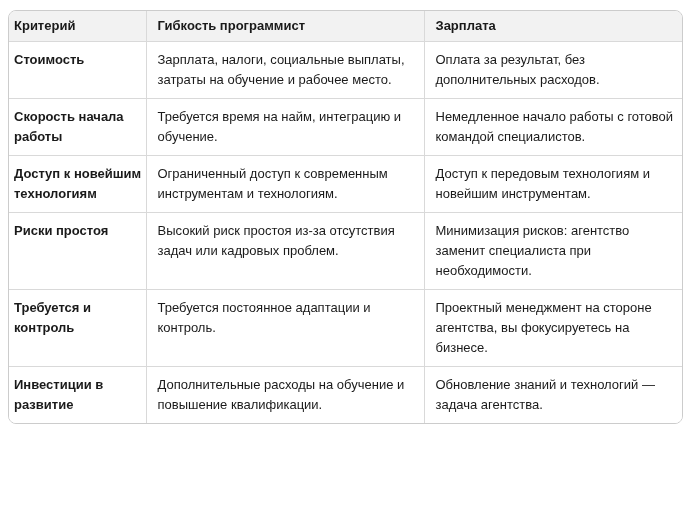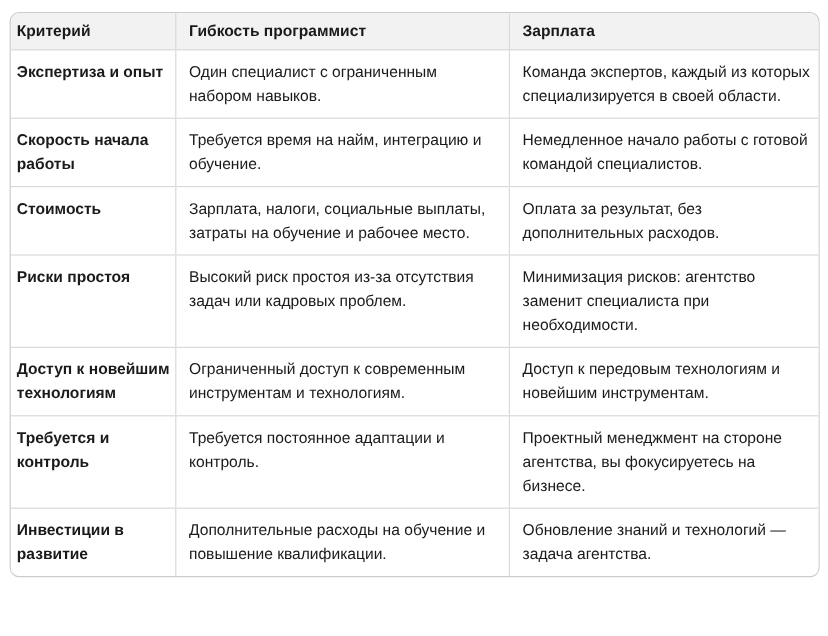--- a/index.html
+++ b/index.html
@@ -73,43 +73,38 @@
     </colgroup>
     <thead>
       <tr>
         <th>Критерий</th>
         <th>Гибкость программист</th>
         <th class="col-agency">Зарплата</th>
       </tr>
     </thead>
     <tbody>
       <tr>
-        <td>Экспертиза и опыт</td>
-        <td>Один специалист с ограниченным набором навыков.</td>
-        <td class="col-agency">Команда экспертов, каждый из которых специализируется в своей области.</td>
+        <td>Стоимость</td>
+        <td>Зарплата, налоги, социальные выплаты, затраты на обучение и рабочее место.</td>
+        <td class="col-agency">Оплата за результат, без дополнительных расходов.</td>
       </tr>
       <tr>
         <td>Скорость начала работы</td>
         <td>Требуется время на найм, интеграцию и обучение.</td>
         <td class="col-agency">Немедленное начало работы с готовой командой специалистов.</td>
       </tr>
       <tr>
-        <td>Стоимость</td>
-        <td>Зарплата, налоги, социальные выплаты, затраты на обучение и рабочее место.</td>
-        <td class="col-agency">Оплата за результат, без дополнительных расходов.</td>
+        <td>Доступ к новейшим технологиям</td>
+        <td>Ограниченный доступ к современным инструментам и технологиям.</td>
+        <td class="col-agency">Доступ к передовым технологиям и новейшим инструментам.</td>
       </tr>
       <tr>
         <td>Риски простоя</td>
         <td>Высокий риск простоя из-за отсутствия задач или кадровых проблем.</td>
         <td class="col-agency">Минимизация рисков: агентство заменит специалиста при необходимости.</td>
-      </tr>
-      <tr>
-        <td>Доступ к новейшим технологиям</td>
-        <td>Ограниченный доступ к современным инструментам и технологиям.</td>
-        <td class="col-agency">Доступ к передовым технологиям и новейшим инструментам.</td>
       </tr>
       <tr>
         <td>Требуется и контроль</td>
         <td>Требуется постоянное адаптации и контроль.</td>
         <td class="col-agency">Проектный менеджмент на стороне агентства, вы фокусируетесь на бизнесе.</td>
       </tr>
       <tr>
         <td>Инвестиции в развитие</td>
         <td>Дополнительные расходы на обучение и повышение квалификации.</td>
         <td class="col-agency">Обновление знаний и технологий — задача агентства.</td>

